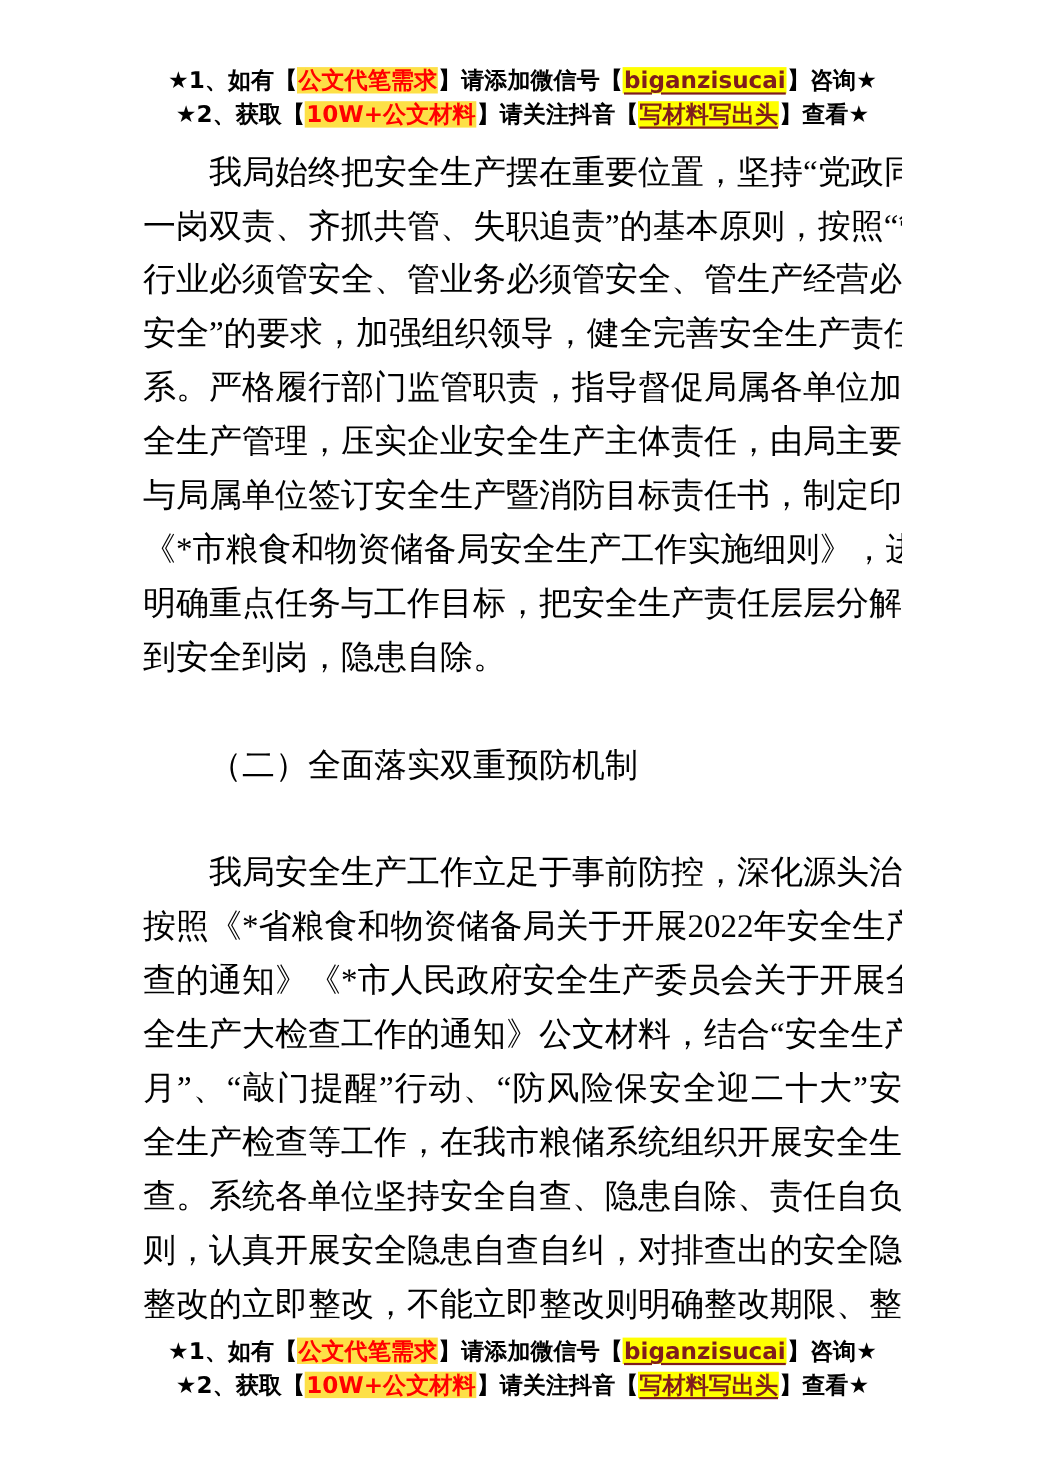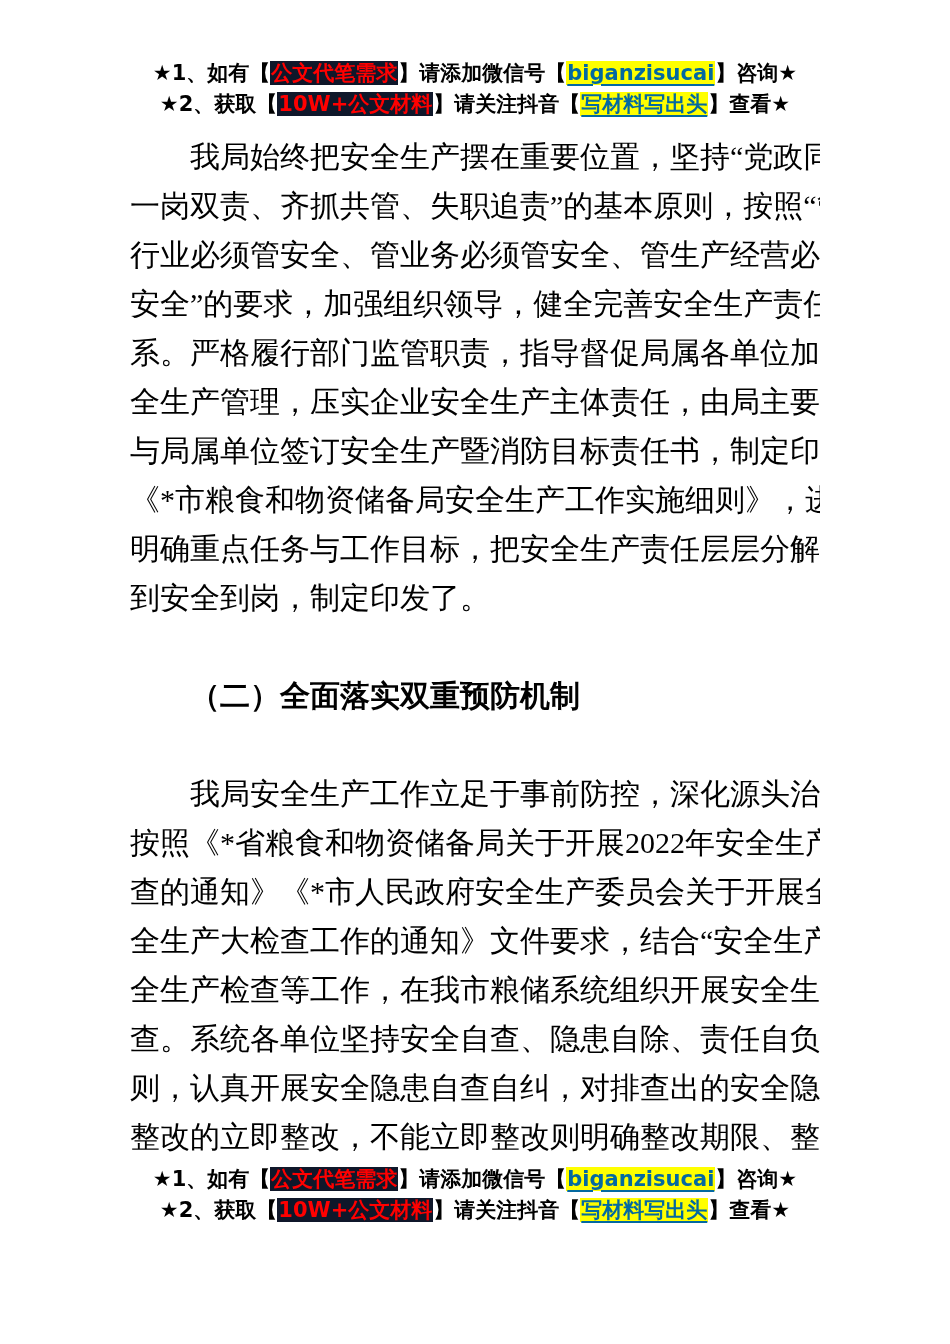--- a/index.html
+++ b/index.html
@@ -31,25 +31,25 @@
     white-space: nowrap;
   }
   .seg-plain { }
   .seg-light { font-weight: 600; margin-top: 31px; }
   .seg-underline {
     text-underline-offset: 4px;
     text-decoration-thickness: 2px;
   }
   .seg-red-highlight {
     color: #ff0000;
-    background: #0f172a;
+    background: #fde047;
     padding: 0 1px;
   }
   .seg-red-highlight-underline {
-    color: #0369a1;
+    color: #7f1d1d;
     background: #ffff00;
     padding: 0 1px;
     text-decoration: underline;
     text-underline-offset: 4px;
     text-decoration-thickness: 2px;
   }
   
   .doc-body {
     width: 690px;
     margin: 12px auto 0 auto;
@@ -65,21 +65,20 @@
     overflow: hidden;
   }
   .bline.first { text-indent: 60px; }
   .bline.last  { text-align-last: left; }
   .spacer { height: 49px; }
   .heading {
     height: 49px;
     line-height: 49px;
     text-indent: 60px;
     white-space: nowrap;
-    font-weight: bold;
   }
 </style>
 </head>
 <body>
 
 <div class="page">
 
   <div class="notice notice-top">
     <div class="notice-line"><span class="seg-plain">★1、如有【</span><span class="seg-red-highlight">公文代笔需求</span><span class="seg-plain">】请</span><span class="seg-underline">添加</span><span class="seg-light">微信号</span><span class="seg-plain">【</span><span class="seg-red-highlight-underline">biganzisucai</span><span class="seg-plain">】咨询★</span></div>
     <div class="notice-line"><span class="seg-plain">★2、获取【</span><span class="seg-red-highlight">10W+公文材料</span><span class="seg-plain">】请</span><span class="seg-underline">关注</span><span class="seg-light">抖音</span><span class="seg-plain">【</span><span class="seg-red-highlight-underline">写材料写出头</span><span class="seg-plain">】查看★</span></div>
@@ -89,30 +88,31 @@
     <div class="paragraph">
         <div class="bline first">我局始终把安全生产摆在重要位置，坚持“党政同责</div>
         <div class="bline">一岗双责、齐抓共管、失职追责”的基本原则，按照“管</div>
         <div class="bline">行业必须管安全、管业务必须管安全、管生产经营必须管</div>
         <div class="bline">安全”的要求，加强组织领导，健全完善安全生产责任体</div>
         <div class="bline">系。严格履行部门监管职责，指导督促局属各单位加强安</div>
         <div class="bline">全生产管理，压实企业安全生产主体责任，由局主要领导</div>
         <div class="bline">与局属单位签订安全生产暨消防目标责任书，制定印发了</div>
         <div class="bline">《*市粮食和物资储备局安全生产工作实施细则》，进一步</div>
         <div class="bline">明确重点任务与工作目标，把安全生产责任层层分解，做</div>
-        <div class="bline last">到安全到岗，制定印发了。</div>
+        <div class="bline last">到安全到岗，隐患自除。</div>
       </div>
     <div class="spacer"></div>
     <div class="heading">（二）全面落实双重预防机制</div>
     <div class="spacer"></div>
     <div class="paragraph">
         <div class="bline first">我局安全生产工作立足于事前防控，深化源头治理，</div>
         <div class="bline">按照《*省粮食和物资储备局关于开展2022年安全生产大检</div>
         <div class="bline">查的通知》《*市人民政府安全生产委员会关于开展全市安</div>
-        <div class="bline">全生产大检查工作的通知》文件要求，结合“安全生产</div>
+        <div class="bline">全生产大检查工作的通知》公文材料，结合“安全生产</div>
+        <div class="bline">月”、“敲门提醒”行动、“防风险保安全迎二十大”安</div>
         <div class="bline">全生产检查等工作，在我市粮储系统组织开展安全生产检</div>
         <div class="bline">查。系统各单位坚持安全自查、隐患自除、责任自负的原</div>
         <div class="bline">则，认真开展安全隐患自查自纠，对排查出的安全隐患能</div>
         <div class="bline last">整改的立即整改，不能立即整改则明确整改期限、整改责</div>
       </div>
   </div>
 
   <div class="notice notice-bottom">
     <div class="notice-line"><span class="seg-plain">★1、如有【</span><span class="seg-red-highlight">公文代笔需求</span><span class="seg-plain">】请</span><span class="seg-underline">添加</span><span class="seg-light">微信号</span><span class="seg-plain">【</span><span class="seg-red-highlight-underline">biganzisucai</span><span class="seg-plain">】咨询★</span></div>
     <div class="notice-line"><span class="seg-plain">★2、获取【</span><span class="seg-red-highlight">10W+公文材料</span><span class="seg-plain">】请</span><span class="seg-underline">关注</span><span class="seg-light">抖音</span><span class="seg-plain">【</span><span class="seg-red-highlight-underline">写材料写出头</span><span class="seg-plain">】查看★</span></div>

